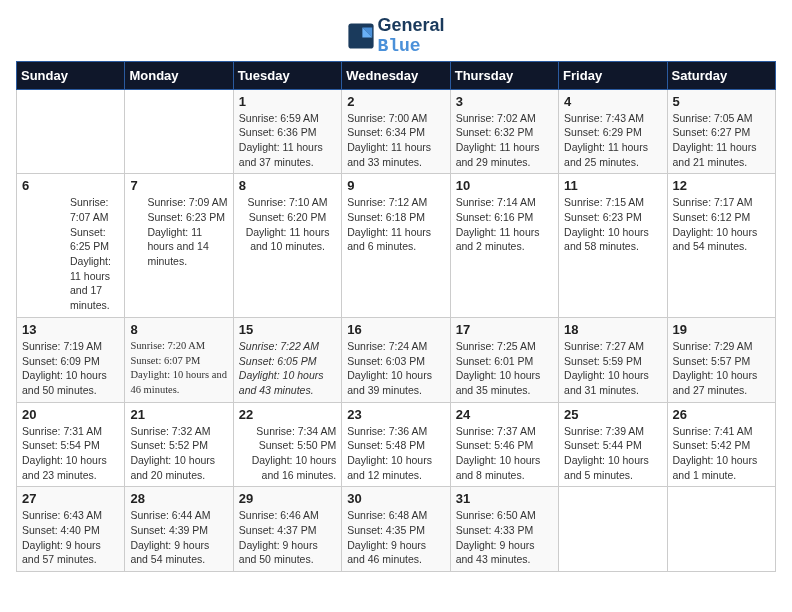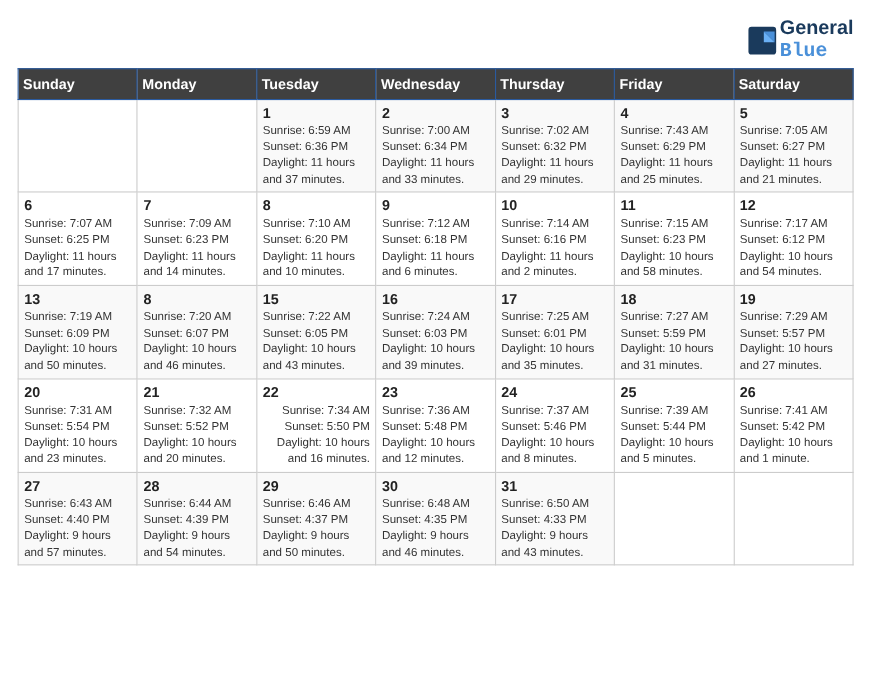--- a/index.html
+++ b/index.html
@@ -6,21 +6,21 @@
     body {
       font-family: Arial, sans-serif;
       background: #fff;
       width: 792px;
       min-height: 612px;
       padding: 16px;
     }
     .header-logo {
       display: flex;
       align-items: flex-start;
-      justify-content: flex-end;
+      justify-content: center;
       margin-bottom: 4px;
     }
     .logo {
       display: flex;
       align-items: center;
     }
     .logo-text {
       font-size: 18px;
       font-weight: bold;
       color: #1a3a5c;
@@ -47,21 +47,21 @@
       font-size: 16px;
       color: #333;
       font-weight: normal;
     }
     .calendar {
       width: 100%;
       border-collapse: collapse;
       font-size: 11px;
     }
     .calendar thead tr th {
-      background: #404040;
+      background: #0f172a;
       color: #fff;
       padding: 6px 4px;
       text-align: left;
       font-size: 13px;
       font-weight: bold;
       border: 1px solid #2a5a9f;
     }
     .calendar tbody tr td {
       border: 1px solid #ccc;
       vertical-align: top;
@@ -153,33 +153,33 @@
         <td>
           <span class="day-number">5</span>
           <div class="day-info" style="white-space: pre-line;">Sunrise: 7:05 AM
 Sunset: 6:27 PM
 Daylight: 11 hours and 21 minutes.</div>
         </td>
       </tr>
       <tr>
         <td>
           <span class="day-number">6</span>
-          <div class="day-info" style="white-space: pre-line;">Sunrise: 7:07 AM
+          <div class="day-info" style="white-space: pre-line; margin-left: 48px;">Sunrise: 7:07 AM
 Sunset: 6:25 PM
 Daylight: 11 hours and 17 minutes.</div>
         </td>
         <td>
           <span class="day-number">7</span>
-          <div class="day-info" style="white-space: pre-line;">Sunrise: 7:09 AM
+          <div class="day-info" style="white-space: pre-line; margin-left: 17px;">Sunrise: 7:09 AM
 Sunset: 6:23 PM
 Daylight: 11 hours and 14 minutes.</div>
         </td>
         <td>
           <span class="day-number">8</span>
-          <div class="day-info" style="white-space: pre-line;">Sunrise: 7:10 AM
+          <div class="day-info" style="white-space: pre-line; text-align: center;">Sunrise: 7:10 AM
 Sunset: 6:20 PM
 Daylight: 11 hours and 10 minutes.</div>
         </td>
         <td>
           <span class="day-number">9</span>
           <div class="day-info" style="white-space: pre-line;">Sunrise: 7:12 AM
 Sunset: 6:18 PM
 Daylight: 11 hours and 6 minutes.</div>
         </td>
         <td>
@@ -203,27 +203,27 @@
       </tr>
       <tr>
         <td>
           <span class="day-number">13</span>
           <div class="day-info" style="white-space: pre-line;">Sunrise: 7:19 AM
 Sunset: 6:09 PM
 Daylight: 10 hours and 50 minutes.</div>
         </td>
         <td>
           <span class="day-number">8</span>
-          <div class="day-info" style="white-space: pre-line;">Sunrise: 7:20 AM
+          <div class="day-info" style="white-space: pre-line; font-family: Liberation Serif, serif;">Sunrise: 7:20 AM
 Sunset: 6:07 PM
 Daylight: 10 hours and 46 minutes.</div>
         </td>
         <td>
           <span class="day-number">15</span>
-          <div class="day-info" style="white-space: pre-line;">Sunrise: 7:22 AM
+          <div class="day-info" style="white-space: pre-line; font-style: italic;">Sunrise: 7:22 AM
 Sunset: 6:05 PM
 Daylight: 10 hours and 43 minutes.</div>
         </td>
         <td>
           <span class="day-number">16</span>
           <div class="day-info" style="white-space: pre-line;">Sunrise: 7:24 AM
 Sunset: 6:03 PM
 Daylight: 10 hours and 39 minutes.</div>
         </td>
         <td>

